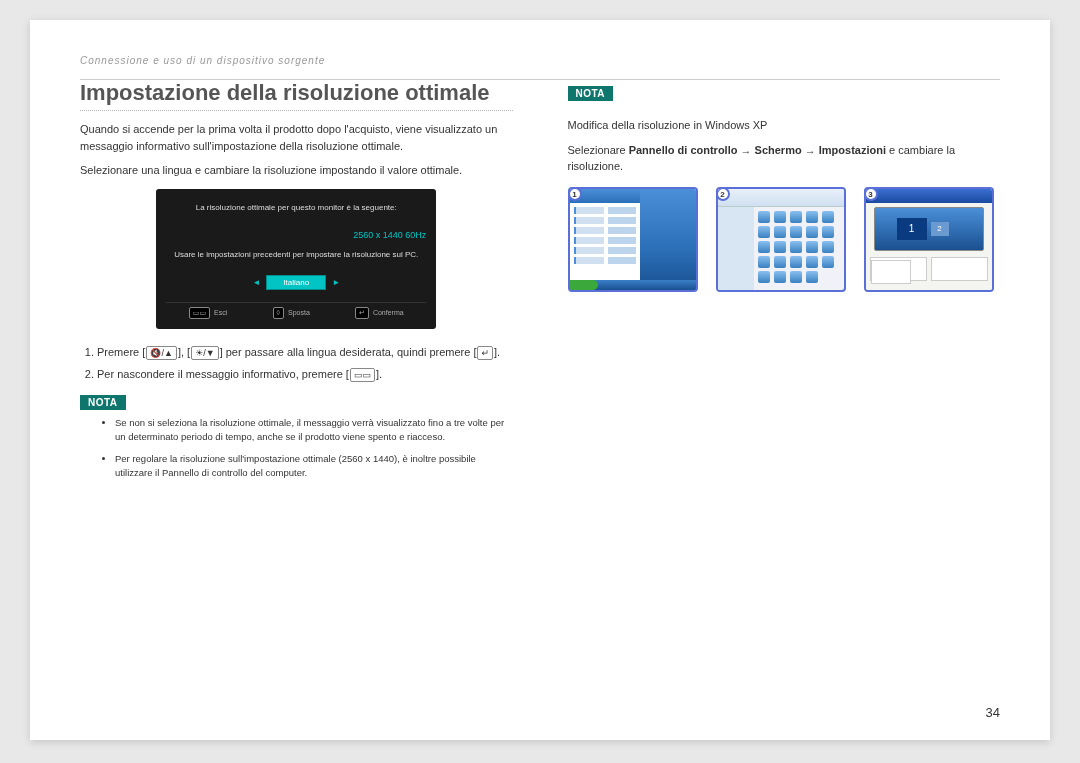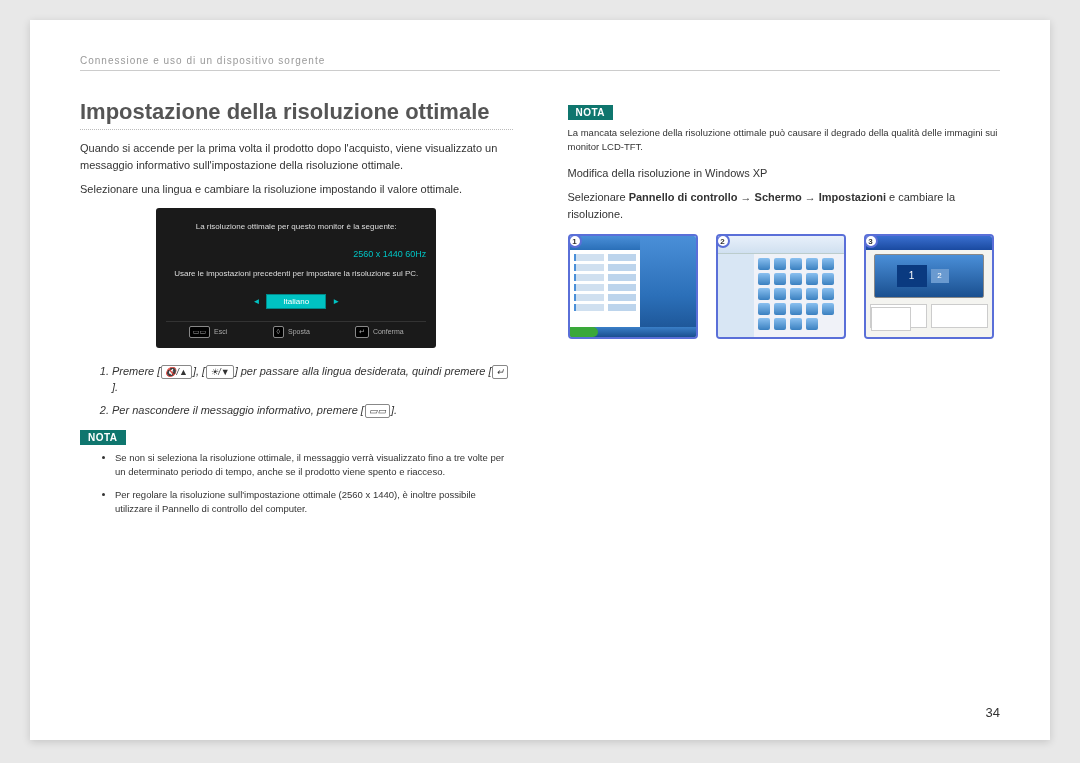--- a/index.html
+++ b/index.html
@@ -17,22 +17,22 @@
     background: #fff;
     padding: 35px 50px 30px 50px;
     box-shadow: 0 2px 8px rgba(0,0,0,0.15);
     position: relative;
   }
   .header {
     font-size: 10px;
     color: #999;
     letter-spacing: 1px;
     border-bottom: 1px solid #ccc;
-    padding-bottom: 4px;
-    margin-bottom: 28px;
+    padding-bottom: 13px;
+    font-style: italic;
   }
   .columns {
     display: flex;
     gap: 55px;
   }
   .col { flex: 1; }
   h1 {
     font-size: 22px;
     font-weight: bold;
     color: #555;
@@ -73,21 +73,21 @@
   .monitor-footer span { display: flex; align-items: center; gap: 4px; }
   .key-icon {
     display: inline-block;
     border: 1px solid #888;
     border-radius: 2px;
     font-size: 7px;
     padding: 0 3px;
     line-height: 10px;
     background: #000;
   }
-  ol { margin-left: 32px; font-size: 11px; color: #333; font-style: italic; }
+  ol { margin-left: 17px; font-size: 11px; color: #333; }
   ol li { margin-bottom: 6px; line-height: 1.5; }
   .inline-key {
     display: inline-block;
     border: 1px solid #888;
     font-size: 9px;
     padding: 0 3px;
     margin: 0 1px;
     border-radius: 2px;
     vertical-align: middle;
     line-height: 12px;
@@ -224,21 +224,20 @@
 
       <div class="nota">NOTA</div>
       <ul>
         <li>Se non si seleziona la risoluzione ottimale, il messaggio verrà visualizzato fino a tre volte per un determinato periodo di tempo, anche se il prodotto viene spento e riacceso.</li>
         <li>Per regolare la risoluzione sull'impostazione ottimale (2560 x 1440), è inoltre possibile utilizzare il Pannello di controllo del computer.</li>
       </ul>
     </div>
 
     <div class="col">
       <div class="nota">NOTA</div>
-      <p class="note-text">La mancata selezione della risoluzione ottimale può causare il degrado della qualità delle immagini sui monitor LCD-TFT.</p>
       <p style="margin-top:10px;">Modifica della risoluzione in Windows XP</p>
       <p class="path-text">
         <span>Selezionare </span><strong>Pannello di controllo</strong><span> → </span><strong>Schermo</strong><span> → </span><strong>Impostazioni</strong><span> e cambiare la risoluzione.</span>
       </p>
 
       <div class="screenshots">
 
         <div class="shot">
           <div class="shot-num">1</div>
           <div class="shot1-bg"></div>

